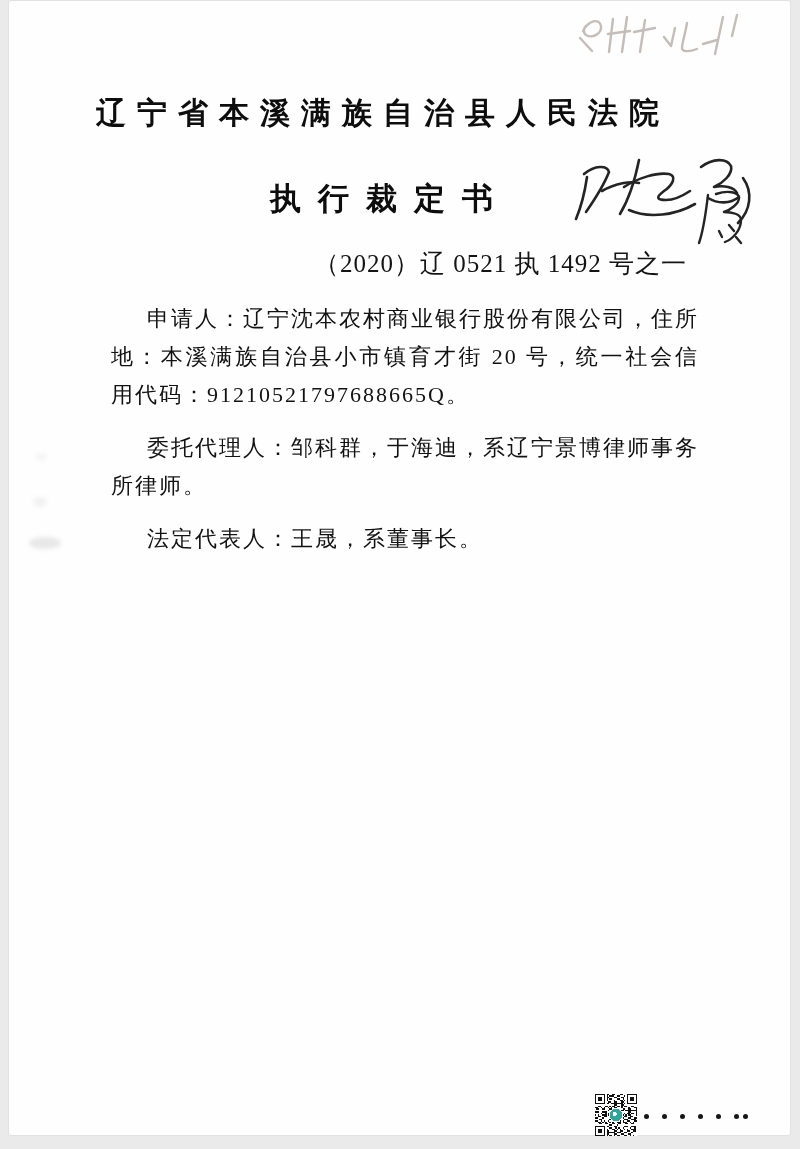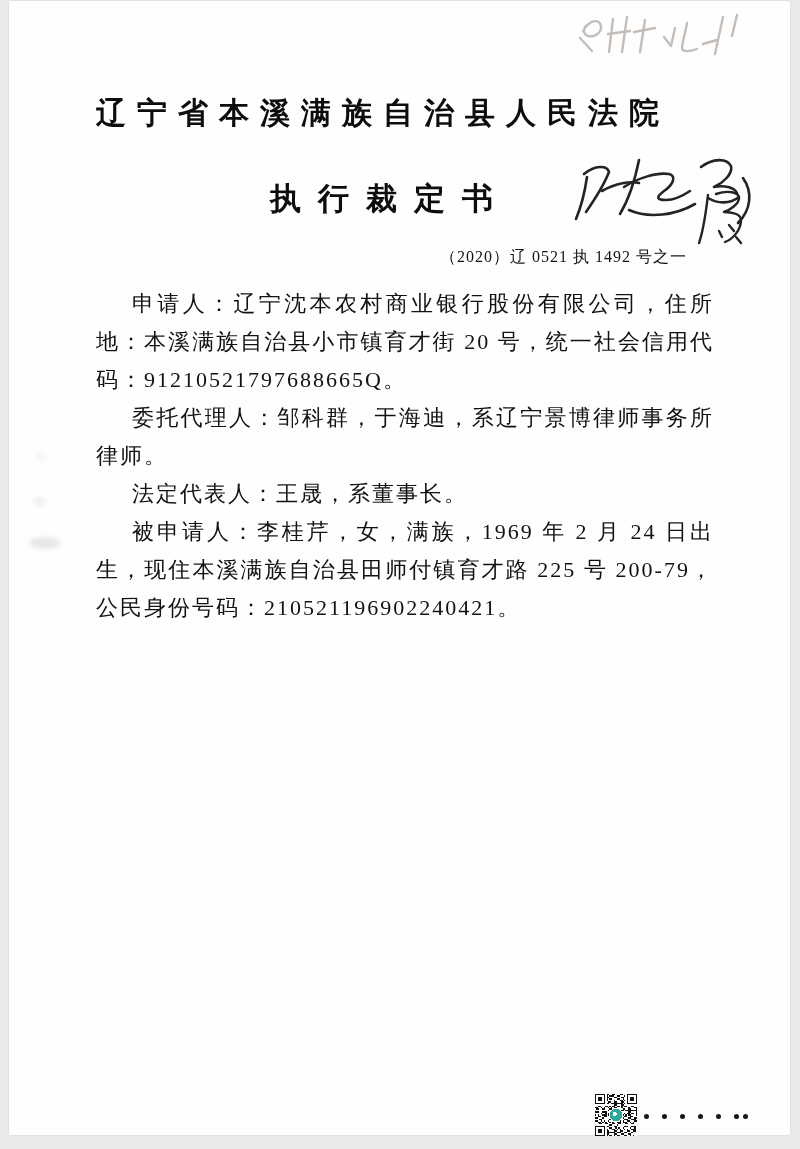--- a/index.html
+++ b/index.html
@@ -22,29 +22,29 @@
   }
   .doc-title{
     position:absolute;top:177px;left:0;width:100%;
     text-align:center;font-weight:bold;font-size:31px;color:#0d0d0d;
     letter-spacing:17px;text-indent:17px;
     transform:translateX(-18px);
     white-space:nowrap;
   }
   .case-number{
     position:absolute;top:246px;right:103px;
-    font-size:16px;color:#141414;letter-spacing:1px;white-space:nowrap;
+    font-size:25px;color:#141414;letter-spacing:1px;white-space:nowrap;
   }
   .body-text{
     position:absolute;top:284px;left:87px;width:618px;
     font-size:22px;line-height:38px;color:#121212;
     text-align:justify;text-justify:inter-character;
     letter-spacing:2px;
   }
-  .body-text p{margin:0;text-indent:36px;}
+  .body-text p{margin:15px;text-indent:36px;}
   svg.hw{position:absolute;fill:none;stroke-linecap:round;stroke-linejoin:round;}
   .hw-annotation{left:556px;top:6px;width:210px;height:60px;opacity:.75;}
   .hw-signature{left:562px;top:132px;width:192px;height:118px;}
   .hw-char{left:686px;top:186px;width:68px;height:66px;}
   .smudge{position:absolute;background:#cfcccc;border-radius:50%;filter:blur(2px);}
   .smudge.s1{left:20px;top:536px;width:32px;height:12px;opacity:.45;}
   .smudge.s2{left:24px;top:496px;width:14px;height:10px;opacity:.25;}
   .smudge.s3{left:26px;top:452px;width:12px;height:8px;opacity:.18;}
   .footer{position:absolute;left:586px;top:1093px;height:42px;display:flex;align-items:center;}
   .qr{width:42px;height:42px;display:block;}
@@ -61,21 +61,20 @@
   <div class="court-name">辽宁省本溪满族自治县人民法院</div>
 
   <div class="doc-title">执行裁定书</div>
 
   <div class="case-number">（2020）辽 0521 执 1492 号之一</div>
 
   <div class="body-text" id="body-text">
       <p>申请人：辽宁沈本农村商业银行股份有限公司，住所地：本溪满族自治县小市镇育才街 20 号，统一社会信用代码：91210521797688665Q。</p>
       <p>委托代理人：邹科群，于海迪，系辽宁景博律师事务所律师。</p>
       <p>法定代表人：王晟，系董事长。</p>
-      <p>被申请人：李桂芹，女，满族，1969 年 2 月 24 日出生，现住本溪满族自治县田师付镇育才路 225 号 200-79，公民身份号码：210521196902240421。</p>
     </div>
 
   <svg class="hw hw-annotation" viewBox="0 0 210 60" stroke="#b2a8a1" stroke-width="2.4">
     <path d="M18,24 C24,13 34,11 36,19 C37,26 28,32 21,28 C17,25 19,19 24,17"></path>
     <path d="M15,31 L27,44"></path>
     <path d="M48,12 L44,45"></path>
     <path d="M62,10 L57,45"></path>
     <path d="M43,27 L65,24"></path>
     <path d="M80,13 L75,45"></path>
     <path d="M69,25 L90,21"></path>

